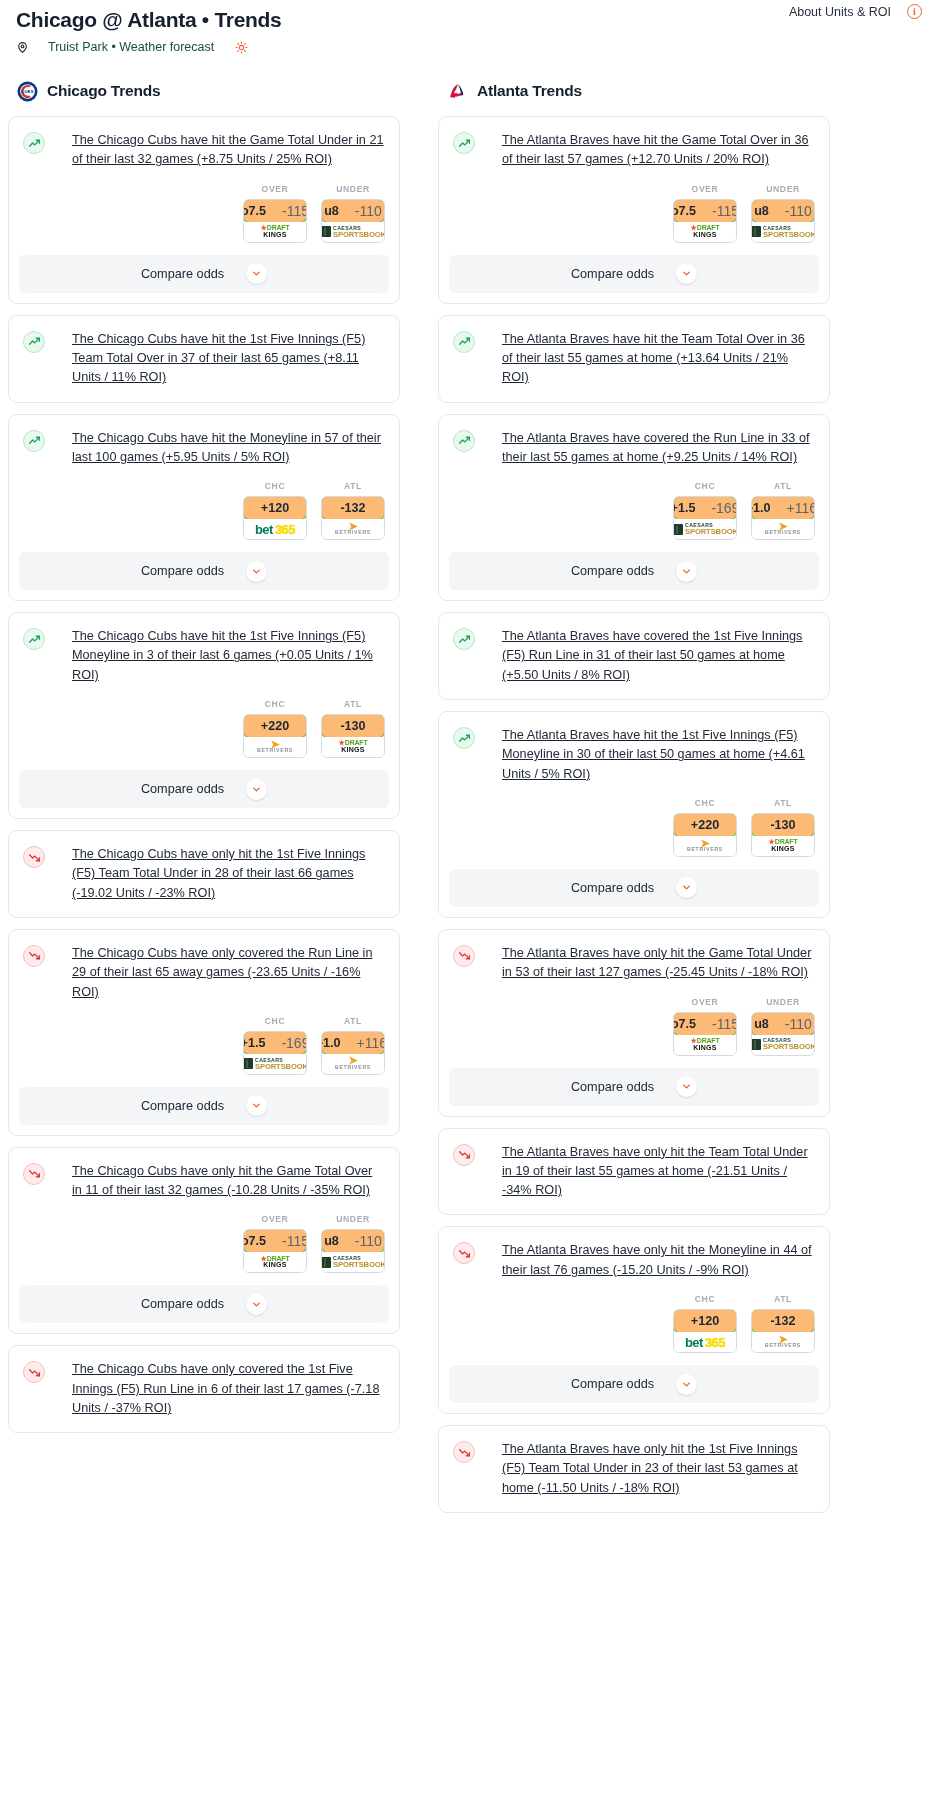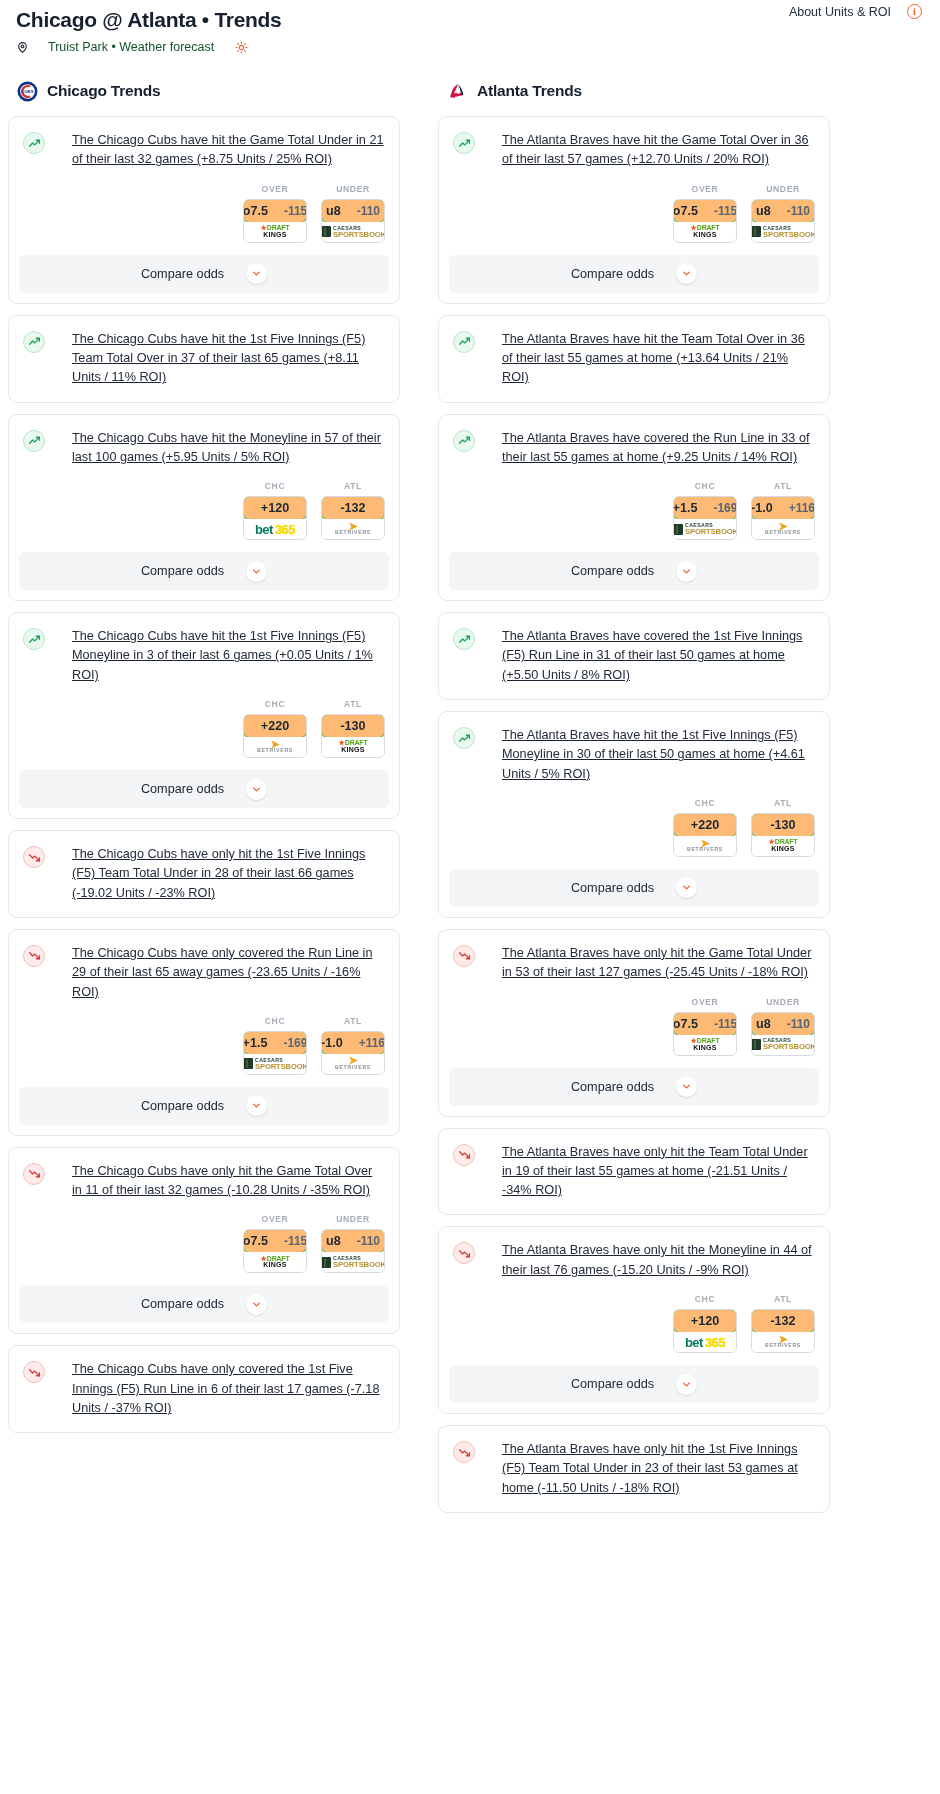--- a/index.html
+++ b/index.html
@@ -125,21 +125,21 @@
     border: 1px solid #2ab561;
     border-radius: 6px;
     height: 24px;
     display: flex; align-items: center; justify-content: center;
     font-size: 12.6px;
     font-weight: 700;
     color: #1e2834;
     background: #fdba74;
     margin: -1px;
   }
-  .odds-val .suffix { font-weight: 700; color: #5a6472; margin-left: 16px; font-size: 12px; }
+  .odds-val .suffix { font-weight: 400; color: #5a6472; margin-left: 16px; font-size: 14px; }
   .book {
     height: 20px;
     display: flex; align-items: center; justify-content: center;
     background: #fff;
   }
 
   
   .bk { display: flex; align-items: center; justify-content: center; gap: 2px; }
   .bk-dk { font-size: 7px; font-weight: 900; line-height: 0.95; text-align: center; font-family: "Liberation Sans", sans-serif; }
   .bk-dk .l1 { color: #53a318; letter-spacing: -0.2px; }

